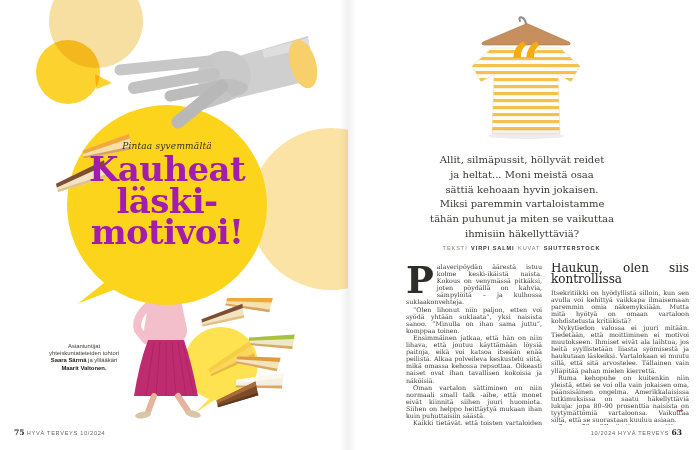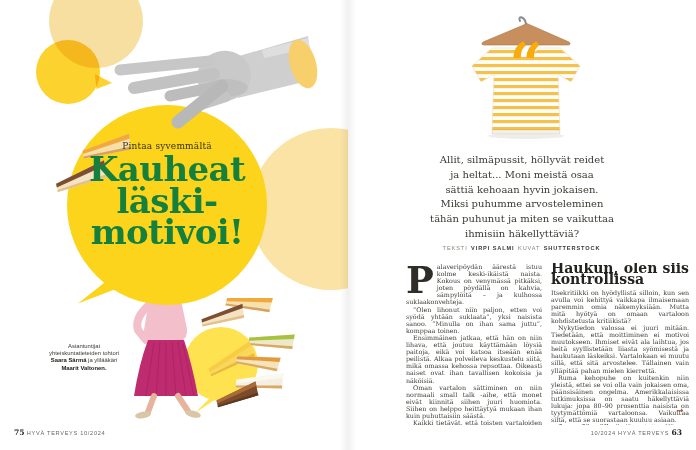--- a/index.html
+++ b/index.html
@@ -20,23 +20,23 @@
   .c-small-bubble{left:184px;top:327px;width:74px;height:74px;background:#FFE24F;z-index:2;}
   .c-small-tail{position:absolute;left:195px;top:395px;width:21px;height:18px;background:#FFE24F;
                 clip-path:polygon(85% 0,0 100%,100% 22%);z-index:2;}
 
   
   .bubble{position:absolute;left:67px;top:105px;width:200px;height:200px;border-radius:50%;
           background:#FBD41B;z-index:5;}
   .bubble-tail{position:absolute;left:78px;top:264px;width:64px;height:42px;background:#FBD41B;
                clip-path:polygon(78% 0,0 94%,100% 36%);z-index:5;}
   .kicker{position:absolute;left:67px;top:141px;width:200px;text-align:center;z-index:8;
-          font-size:9px;color:#33322a;letter-spacing:0.2px;}
+          font-style:italic;font-size:9px;color:#33322a;letter-spacing:0.2px;}
   .headline{position:absolute;left:47px;top:154px;width:240px;text-align:center;z-index:8;
-            font-weight:700;font-size:34px;line-height:31.5px;letter-spacing:-0.6px;color:#15803d;}
+            font-weight:700;font-size:34px;line-height:31.5px;letter-spacing:-0.6px;color:#a21caf;}
 
   
   .hand-svg{position:absolute;left:112px;top:28px;width:220px;height:108px;z-index:7;}
   .woman-svg{position:absolute;left:126px;top:296px;width:84px;height:126px;z-index:4;}
   .cake{position:absolute;z-index:6;overflow:visible;}
 
   
   .photo-caption{position:absolute;left:46px;top:343px;width:76px;z-index:8;text-align:center;
           font-family:"Liberation Sans",sans-serif;font-size:5.9px;line-height:7.2px;color:#3d3b36;}
   .photo-caption b{color:#23211d;}
@@ -54,21 +54,21 @@
   .byline{position:absolute;left:0;top:245px;width:348px;z-index:3;text-align:center;
           font-family:"Liberation Sans",sans-serif;font-size:5.6px;letter-spacing:0.9px;color:#8a867c;}
   .byline b{color:#3a3833;margin:0 1px;}
   .col{position:absolute;top:263px;height:162px;overflow:hidden;z-index:3;
        font-size:6.35px;line-height:7.1px;text-align:justify;color:#3a3934;}
   .col p{margin:0;}
   .col p.ind{text-indent:7px;}
   .col-1{left:58px;width:136px;}
   .col-2{left:203px;width:138px;}
   .dropcap{float:left;font-size:37px;line-height:30px;font-weight:700;padding:2px 3px 0 0;color:#2e2d28;}
-  .subhead{font-size:14px;line-height:11px;margin:0 0 3.5px 0;font-weight:700;color:#23221e;}
+  .subhead{font-size:12px;line-height:11px;margin:0 0 3.5px 0;font-weight:400;color:#23221e;}
   .cont-arrow{position:absolute;left:328px;top:405px;z-index:3;font-size:8.5px;color:#9c3428;
               font-family:"DejaVu Sans",sans-serif;}
 </style>
 </head>
 <body>
 
 <div class="spread">
 
   <div class="page page-left">
 
@@ -183,21 +183,21 @@
       <path d="M22,40 L44,40 Q56,50 68,40 L90,40 L110,58 L101,74 L88,66 L90,126 L22,126 L24,66 L11,74 L2,58 Z" fill="url(#stripes)" stroke="#EADDBD" stroke-width="0.6"></path>
       <path d="M44,40 Q56,50 68,40" stroke="#FFFDF7" stroke-width="2.4" fill="none"></path>
       <rect x="22" y="121" width="68" height="5" fill="rgba(0,0,0,0.05)"></rect>
     </svg>
     <div class="quote-mark">“</div>
 
     <div class="standfirst">
       <div>Allit, silmäpussit, höllyvät reidet</div>
       <div>ja heltat... Moni meistä osaa</div>
       <div>sättiä kehoaan hyvin jokaisen.</div>
-      <div>Miksi puhumme arvosteleminen</div>
+      <div>Miksi paremmin vartaloistamme</div>
       <div>tähän puhunut ja miten se vaikuttaa</div>
       <div>ihmisiin häkellyttäviä?</div>
     </div>
 
     <div class="byline">
       <span>TEKSTI</span>
       <b>VIRPI SALMI</b>
       <span>KUVAT</span>
       <b>SHUTTERSTOCK</b>
     </div>

